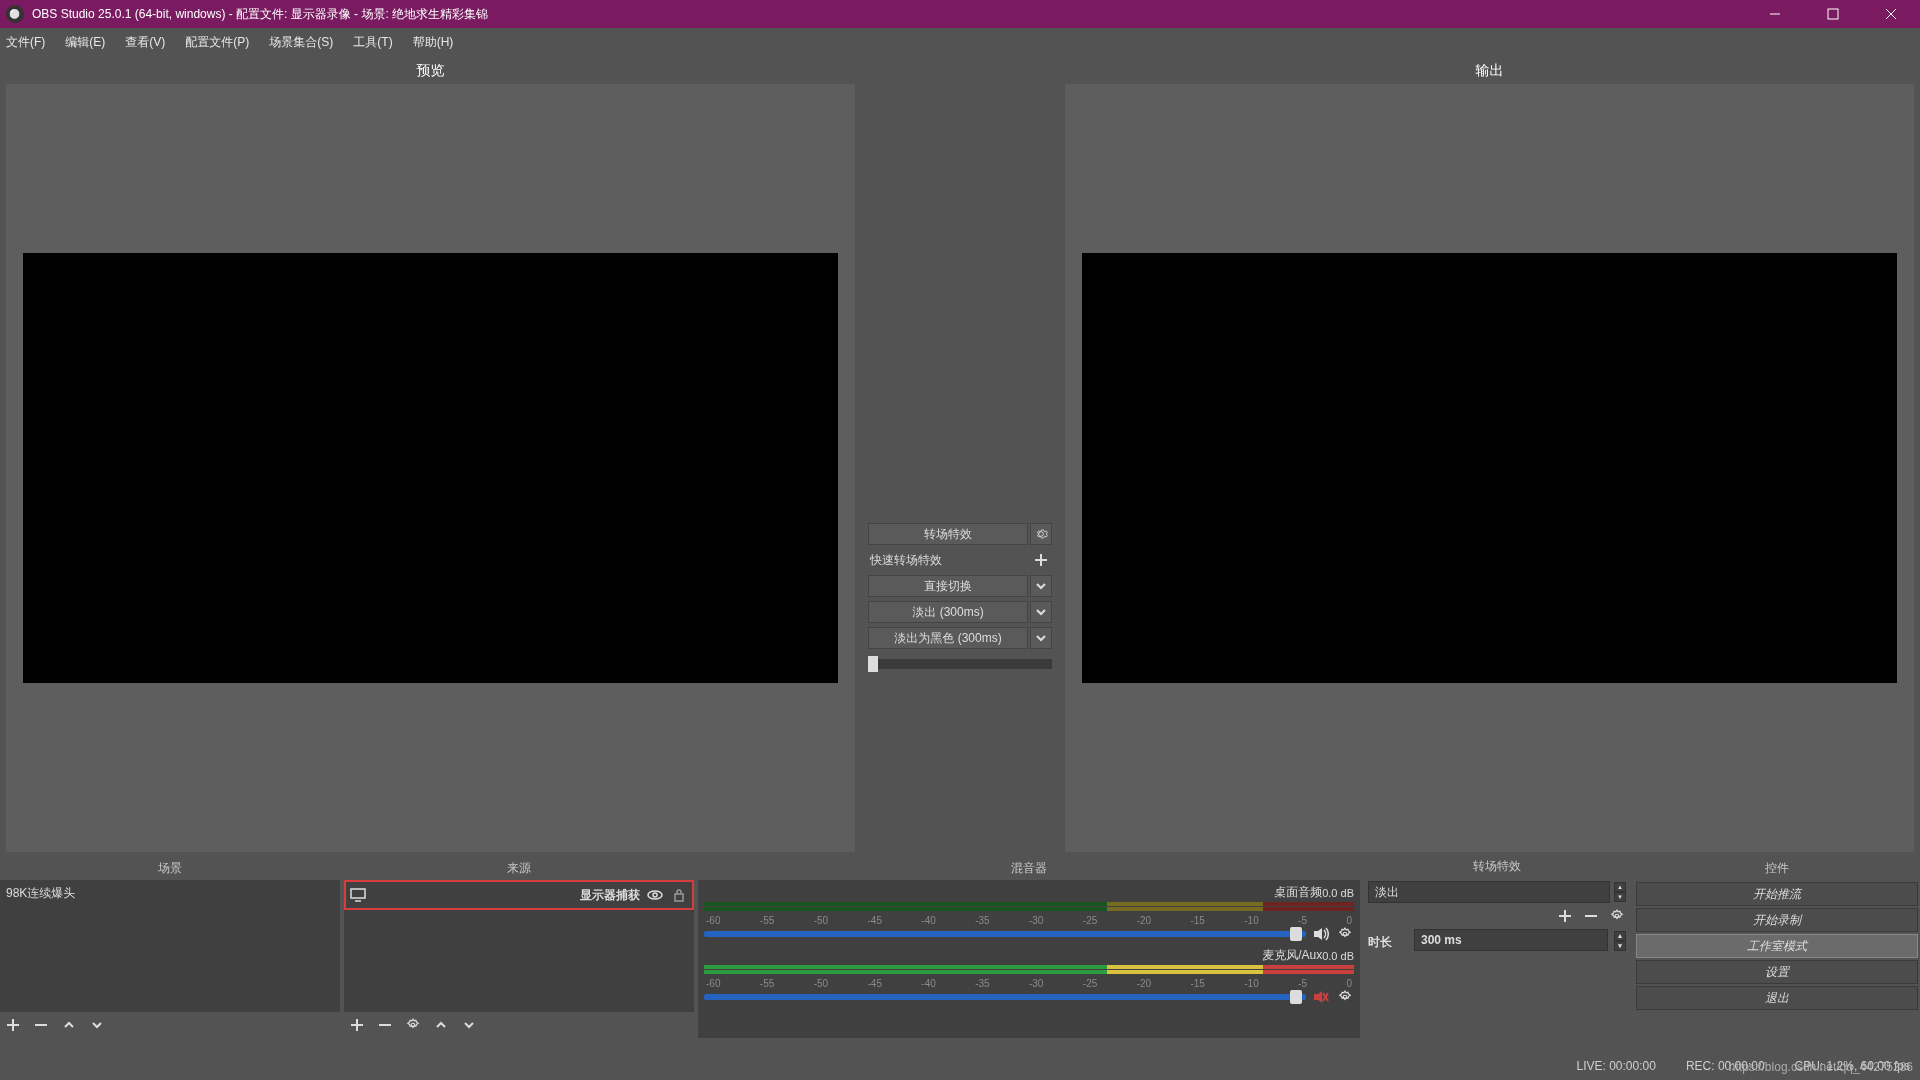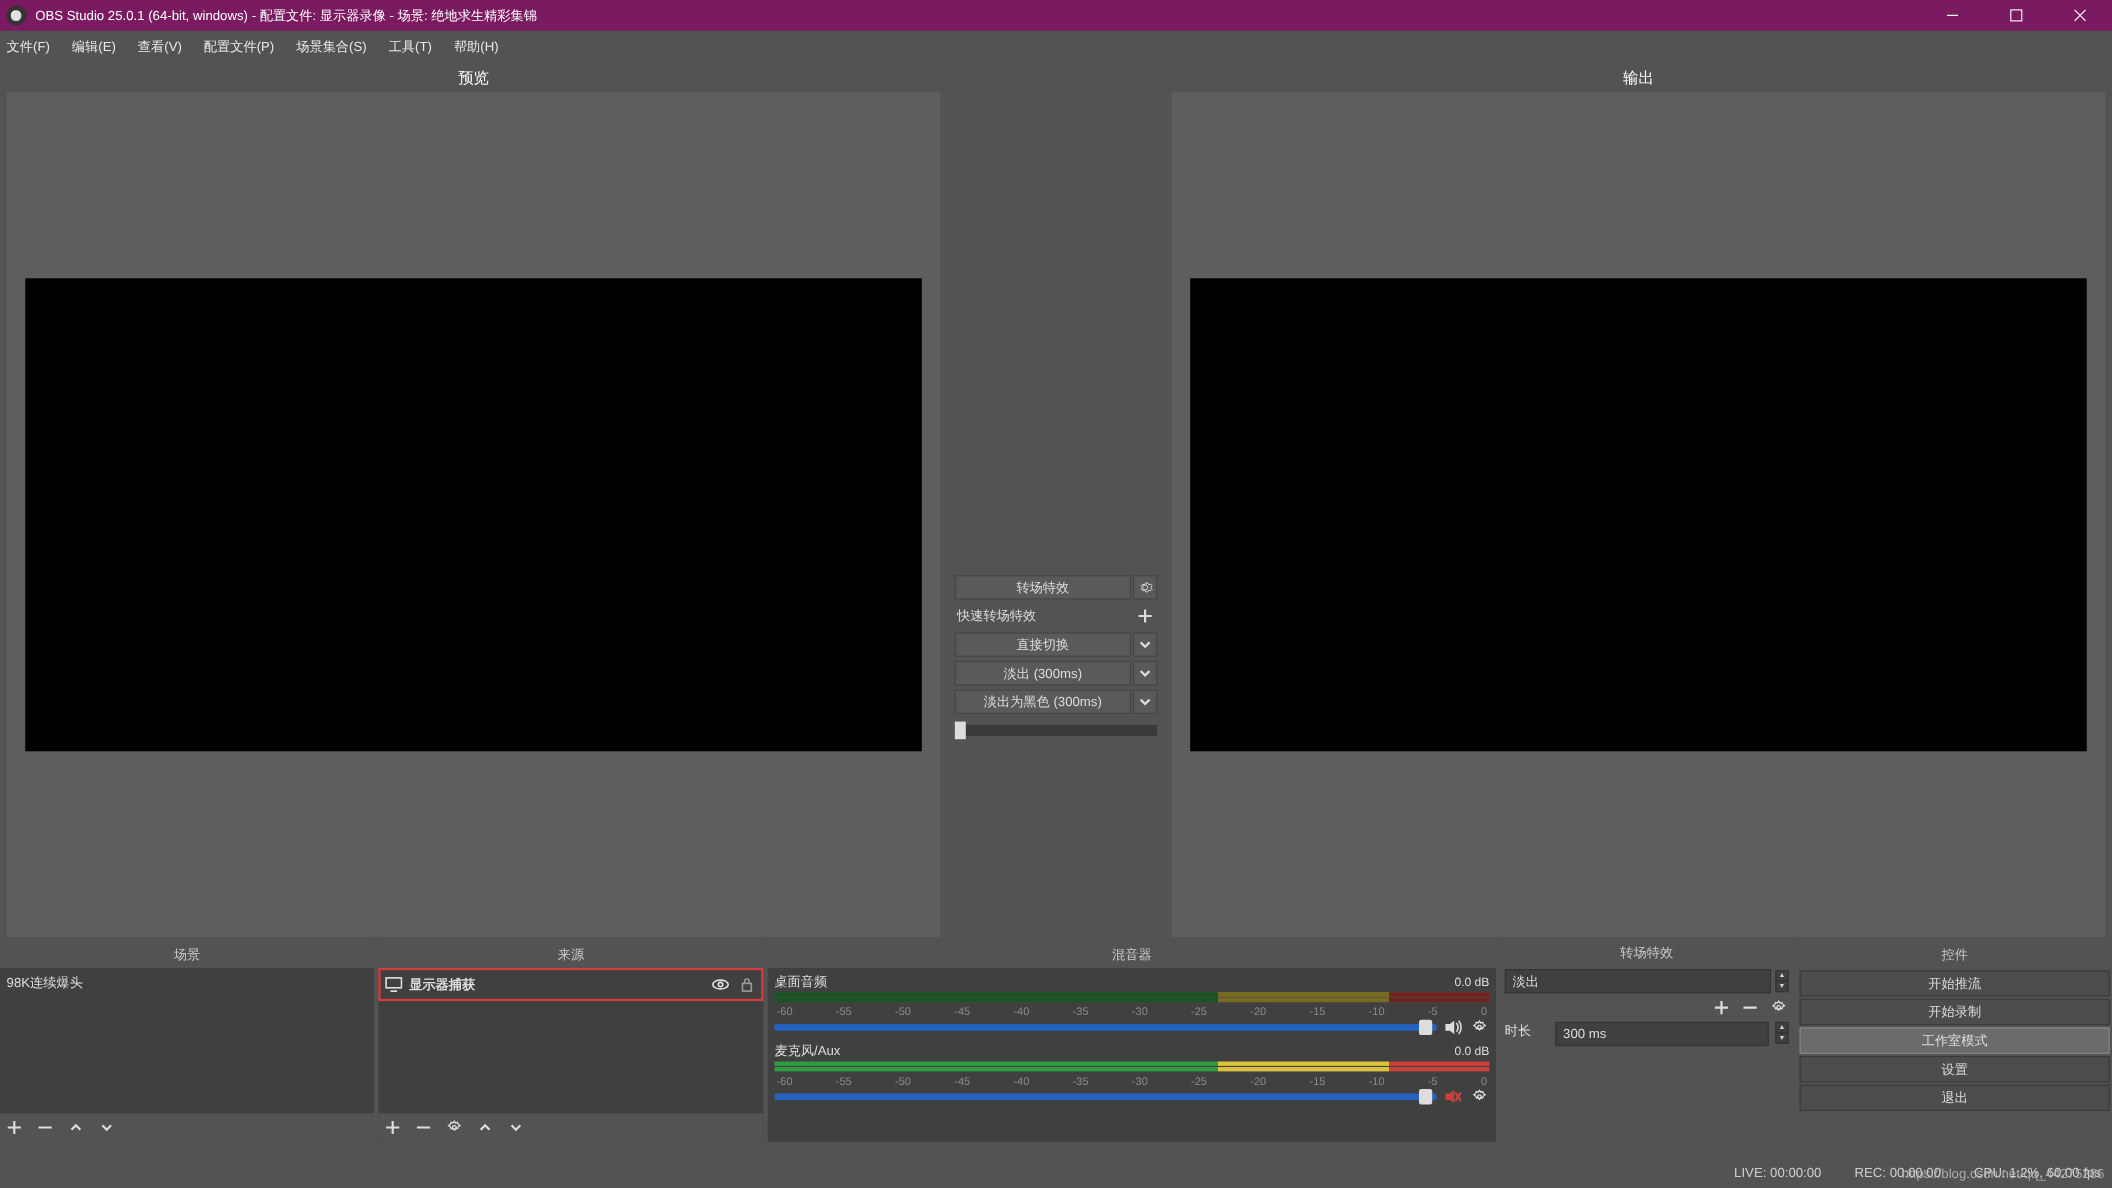--- a/index.html
+++ b/index.html
@@ -29,21 +29,21 @@
 .cc-row .ic { width:22px; height:22px; background:#5a5a5a; display:flex; align-items:center; justify-content:center; border:1px solid #444; }
 .cc-row .ic.flat { background:transparent; border:none; }
 .cc-slider { width:184px; height:10px; background:#3a3a3a; margin-top:6px; position:relative; }
 .cc-slider .thumb { position:absolute; left:0; top:-3px; width:10px; height:16px; background:#ddd; }
 
 
 .docks { display:flex; height:182px; padding:0 0 0 0; }
 .dock { background:#535353; display:flex; flex-direction:column; min-width:0; position:relative; }
 .dock + .dock { margin-left:4px; }
 .dock-title { height:24px; display:flex; align-items:center; justify-content:center; color:#c8c8c8; font-size:12px; background:#535353; }
-.dock-body { flex:1; background:#404040; position:relative; }
+.dock-body { flex:1; background:#404040; position:relative;text-align:right; }
 .dock-scene { width:340px; }
 .dock-sources { width:350px; }
 .dock-mixer { flex:1; }
 .dock-trans { width:266px; }
 .dock-controls { width:286px; }
 
 .list-row { height:26px; display:flex; align-items:center; padding:0 6px; color:#ddd; background:#404040; }
 .list-row.sel { background:#404040; }
 .src-row { height:26px; display:flex; align-items:center; padding:0 4px; color:#ddd; margin:2px; outline:2px solid #d83d3d; gap:6px;font-weight:bold; }
 .src-row .eye, .src-row .lock { width:18px; height:18px; display:flex; align-items:center; justify-content:center; }
@@ -67,27 +67,27 @@
 .mx-slider .th { position:absolute; right:4px; top:-4px; width:12px; height:14px; background:#ddd; border-radius:2px; }
 .mx-ic { width:18px; height:18px; display:flex; align-items:center; justify-content:center; }
 
 
 .trans-body { padding:4px 4px; background:#535353; height:100%; display:flex; flex-direction:column; gap:4px; }
 .trans-row1 { display:flex; align-items:center; gap:4px; }
 .trans-select { flex:1; height:22px; background:#404040; border:1px solid #333; color:#ddd; padding:0 6px; display:flex; align-items:center; }
 .spin { width:12px; display:flex; flex-direction:column; }
 .spin div { height:10px; background:#404040; border:1px solid #333; font-size:7px; text-align:center; line-height:8px; }
 .tb-ics { display:flex; gap:8px; margin-left:auto; }
-.trans-row2 { display:flex; align-items:flex-start; gap:6px; }
+.trans-row2 { display:flex; align-items:flex-end; gap:6px;font-weight:bold; }
 .trans-row2 .lab { width:40px; }
 .trans-row2 .inp { flex:1; height:22px; background:#404040; border:1px solid #333; color:#ddd; padding:0 6px; display:flex; align-items:center; }
 
 
 .ctl-body { padding:2px 2px; background:#535353; display:flex; flex-direction:column; gap:2px; }
-.ctl-btn { height:24px; background:#4c4c4c; border:1px solid #3a3a3a; color:#ddd; display:flex; align-items:center; justify-content:center; }
+.ctl-btn { height:24px; background:#4c4c4c; border:1px solid #3a3a3a; color:#ddd; display:flex; align-items:center; justify-content:center;font-style:italic; }
 .ctl-btn.active { background:#6b6b6b; border:1px solid #888; }
 
 
 .status { position:absolute; bottom:0; left:0; right:0; height:28px; background:#535353; display:flex; align-items:center; justify-content:flex-end; gap:30px; padding-right:10px; color:#cfcfcf; font-size:12px; }
 .watermark { position:absolute; right:7px; bottom:6px; color:#bbb; font-size:12px; opacity:.85; }
 
 svg { display:block; }
 </style>
 </head>
 <body>

